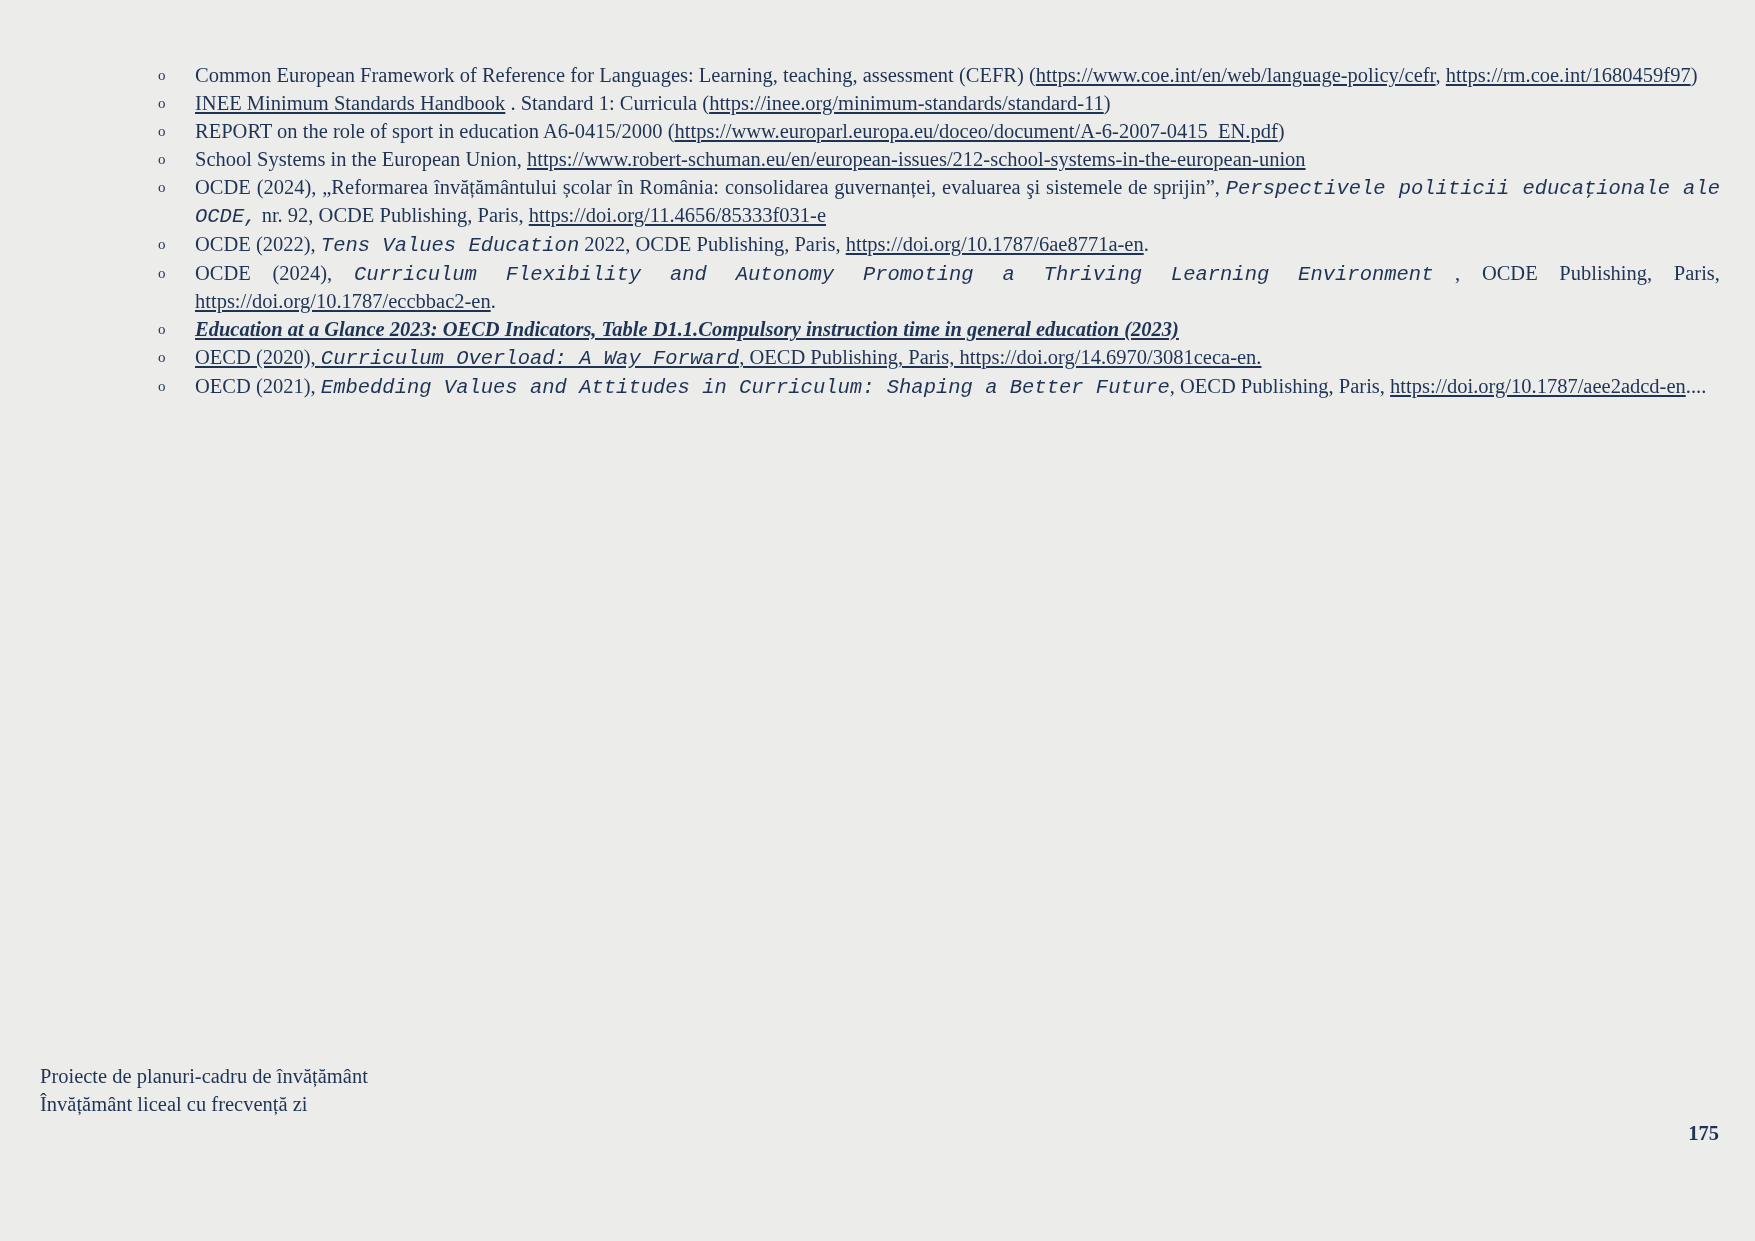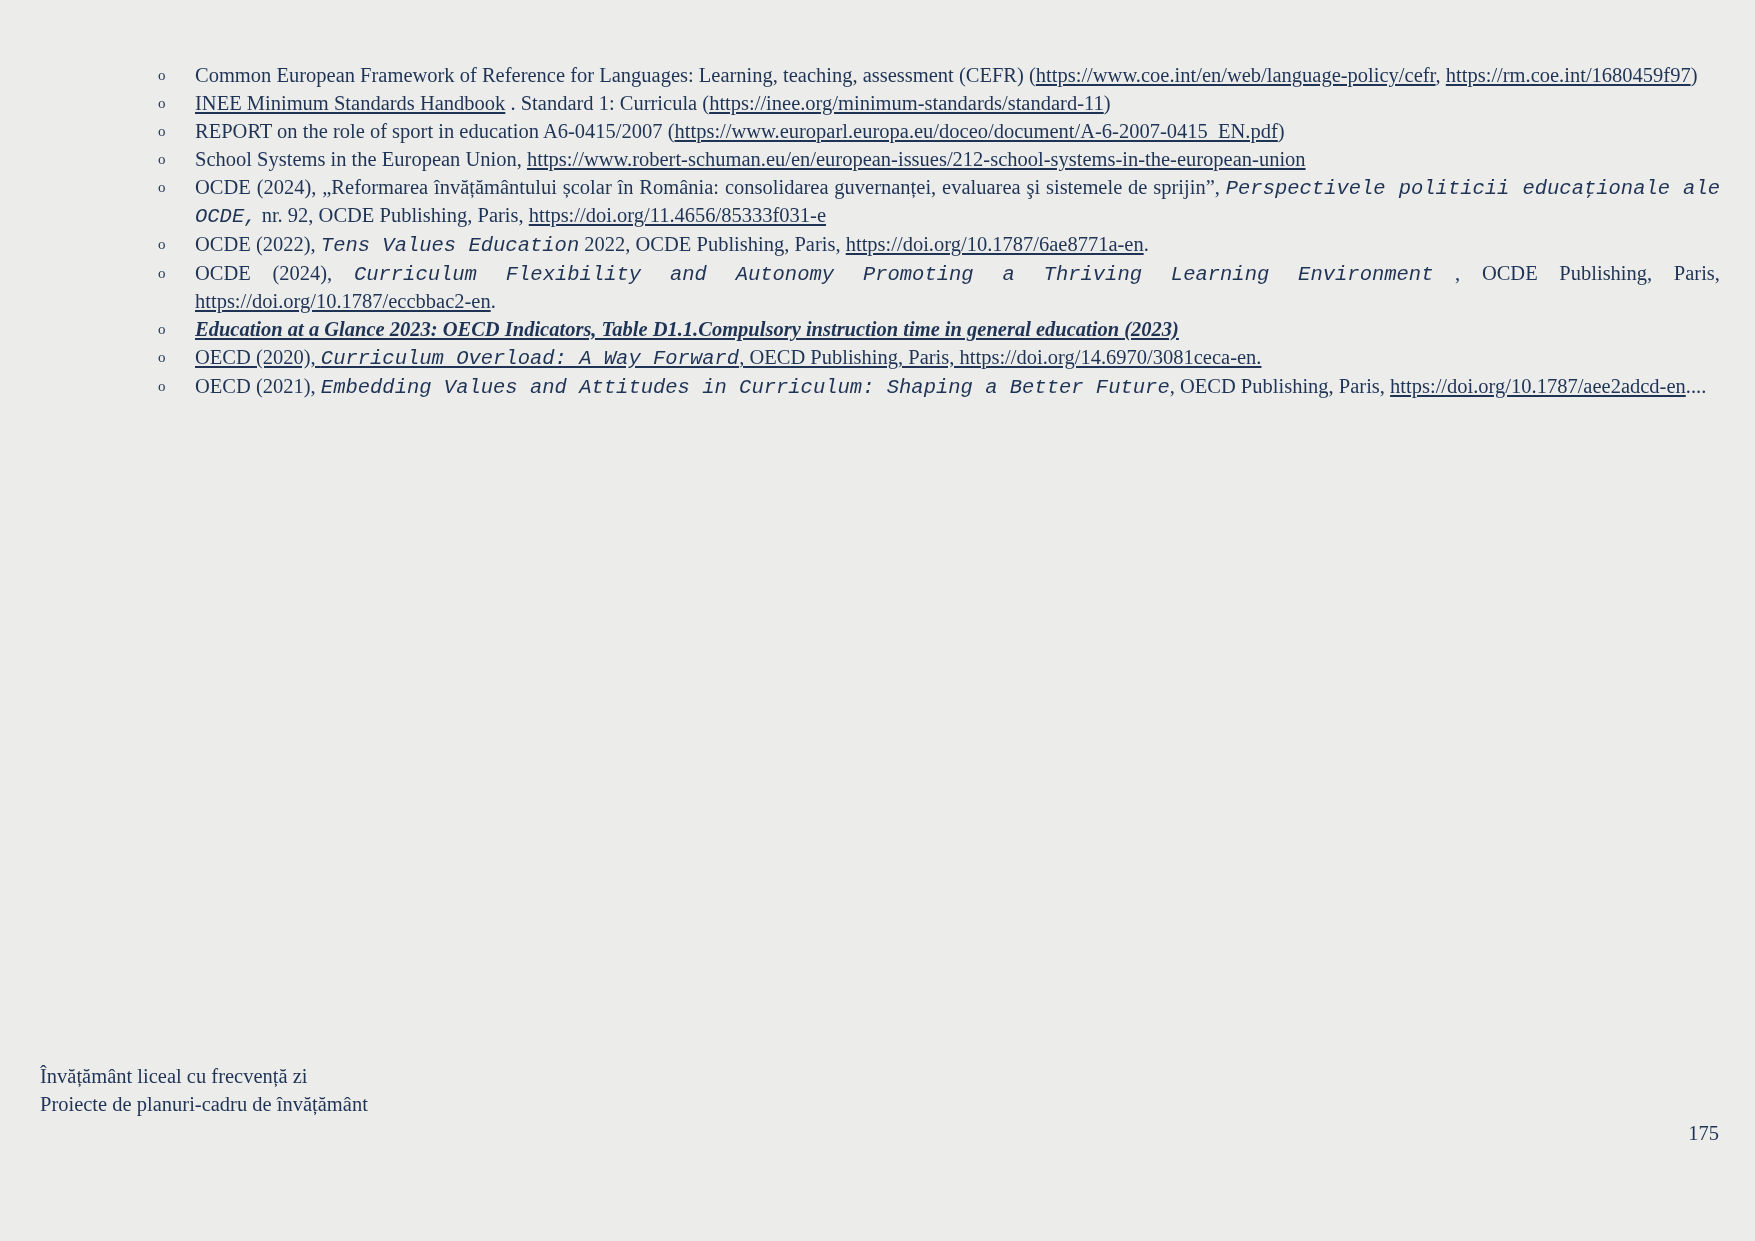--- a/index.html
+++ b/index.html
@@ -61,44 +61,44 @@
     font-size: 20.5px;
     line-height: 28px;
     color: #1f3355;
   }
   .footer div { white-space: nowrap; }
   .page-number {
     position: absolute;
     right: 36px;
     top: 1122px;
     font-size: 20.5px;
-    font-weight: normal;
+    font-weight: bold;
     color: #1f3355;
   }
 </style>
 </head>
 <body>
 
 <div class="page">
 
   <div class="content">
     <ul class="ref-list" id="ref-list">
         <li class="just"><span class="marker">o</span><span>Common European Framework of Reference for Languages: Learning, teaching, assessment (CEFR) (</span><span class="u">https://www.coe.int/en/web/language-policy/cefr</span><span>, </span><span class="u">https://rm.coe.int/1680459f97</span><span>)</span></li>
         <li class="just"><span class="marker">o</span><span class="u">INEE Minimum Standards Handbook</span><span> . Standard 1: Curricula (</span><span class="u">https://inee.org/minimum-standards/standard-11</span><span>)</span></li>
-        <li class="just"><span class="marker">o</span><span>REPORT on the role of sport in education A6-0415/2007 (</span><span class="u">https://www.europarl.europa.eu/doceo/document/A-6-2007-0415_EN.pdf</span><span>)</span></li>
+        <li class="just"><span class="marker">o</span><span>REPORT on the role of sport in education A6-0415/2000 (</span><span class="u">https://www.europarl.europa.eu/doceo/document/A-6-2007-0415_EN.pdf</span><span>)</span></li>
         <li class="just"><span class="marker">o</span><span>School Systems in the European Union, </span><span class="u">https://www.robert-schuman.eu/en/european-issues/212-school-systems-in-the-european-union</span></li>
         <li class="just"><span class="marker">o</span><span>OCDE (2024), „Reformarea învățământului școlar în România: consolidarea guvernanței, evaluarea şi sistemele de sprijin”, </span><span class="i">Perspectivele politicii educaţionale ale OCDE,</span><span> nr. 92, OCDE Publishing, Paris, </span><span class="u">https://doi.org/11.4656/85333f031-e</span></li>
         <li class="just"><span class="marker">o</span><span>OCDE (2022), </span><span class="i">Tens Values Education</span><span> 2022, OCDE Publishing, Paris, </span><span class="u">https://doi.org/10.1787/6ae8771a-en</span><span>.</span></li>
         <li class="just"><span class="marker">o</span><span>OCDE (2024), </span><span class="i">Curriculum Flexibility and Autonomy Promoting a Thriving Learning Environment</span><span> , OCDE Publishing, Paris, </span><span class="u">https://doi.org/10.1787/eccbbac2-en</span><span>.</span></li>
         <li class="just"><span class="marker">o</span><span class="bi u">Education at a Glance 2023: OECD Indicators, Table D1.1.Compulsory instruction time in general education (2023)</span></li>
         <li class="just"><span class="marker">o</span><span class="u">OECD (2020), </span><span class="i u">Curriculum Overload: A Way Forward</span><span class="u">, OECD Publishing, Paris, https://doi.org/14.6970/3081ceca-en.</span></li>
         <li class="just"><span class="marker">o</span><span>OECD (2021), </span><span class="i">Embedding Values and Attitudes in Curriculum: Shaping a Better Future</span><span>, OECD Publishing, Paris, </span><span class="u">https://doi.org/10.1787/aee2adcd-en</span><span>....</span></li>
       </ul>
   </div>
 
   <div class="footer">
+    <div>Proiecte de planuri-cadru de învățământ</div>
     <div>Învățământ liceal cu frecvență zi</div>
-    <div>Proiecte de planuri-cadru de învățământ</div>
   </div>
 
   <div class="page-number">175</div>
 
 </div>
 
 </body></html>

